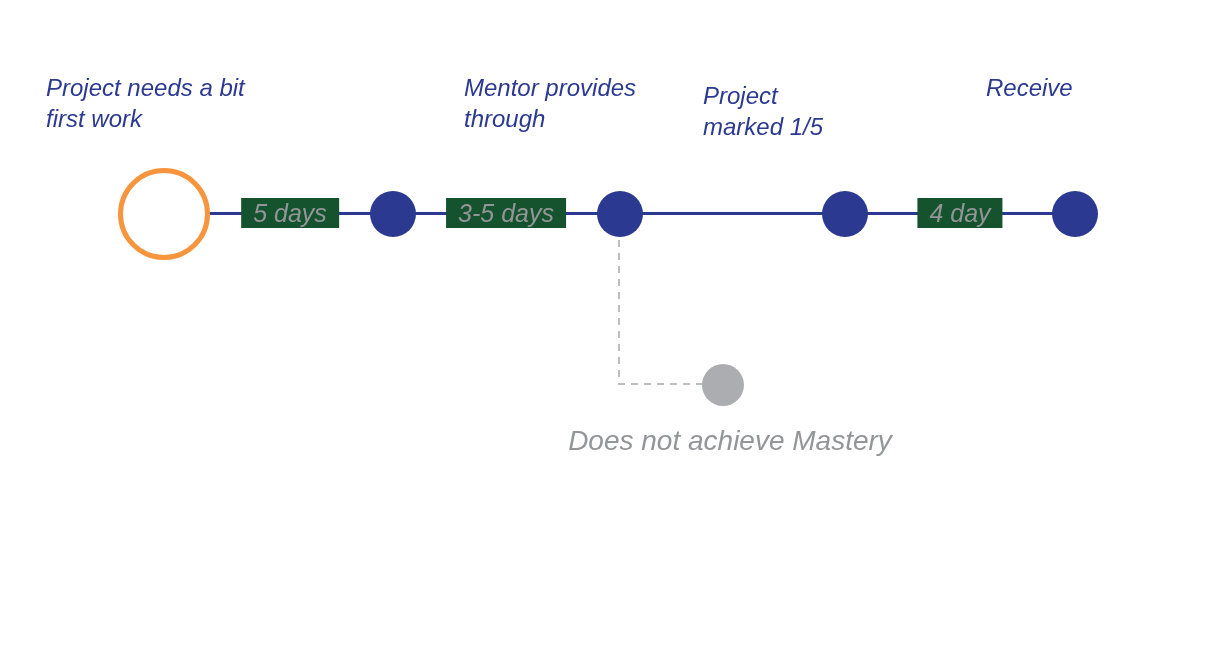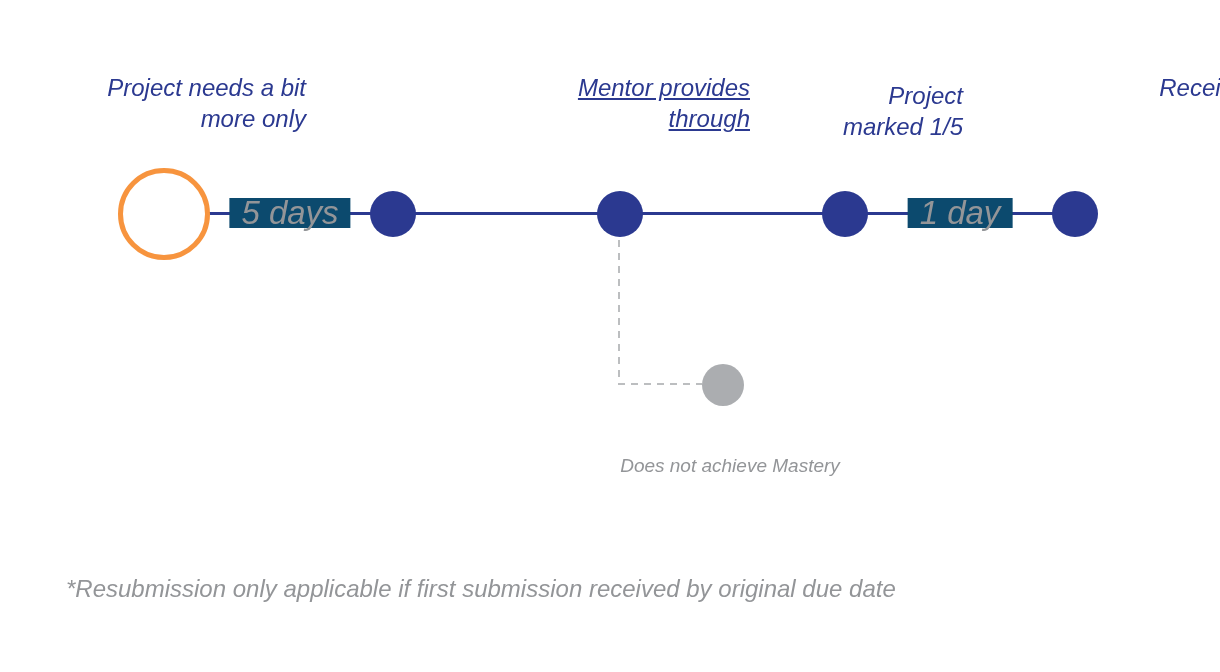--- a/index.html
+++ b/index.html
@@ -12,21 +12,21 @@
     position: relative;
     width: 1220px;
     height: 672px;
     background: var(--background, #fff);
     overflow: hidden;
   }
   .node-label {
     position: absolute;
     top: 72px;
     width: 260px;
-    text-align: right;
+    text-align: left;
     color: var(--blue, #2B3990);
     font-size: 24px;
     line-height: 31px;
     white-space: nowrap;
   }
   .footnote-marker {
     color: var(--gray-line, #BCBEC0);
     font-size: 16px;
     font-style: italic;
     position: relative;
@@ -52,24 +52,24 @@
     position: absolute;
     top: 212px;
     height: 3px;
     background: var(--blue, #2B3990);
     z-index: 1;
   }
   .seg-label {
     position: absolute;
     top: 198px;
     transform: translateX(-50%);
-    background: #0c4a6e;
+    background: #14532d;
     padding: 0 12px;
     color: var(--gray-text, #939598);
-    font-size: 33px;
+    font-size: 25px;
     line-height: 30px;
     white-space: nowrap;
     z-index: 2;
   }
   .dash-v {
     position: absolute;
     width: 2px;
     background: repeating-linear-gradient(to bottom, var(--gray-line, #BCBEC0) 0 7px, transparent 7px 13px);
     z-index: 0;
   }
@@ -82,72 +82,72 @@
   .gray-node {
     position: absolute;
     left: 702px; top: 364px;
     width: 42px; height: 42px;
     border-radius: 50%;
     background: var(--gray-circle, #ABADB0);
     z-index: 3;
   }
   .branch-label {
     position: absolute;
-    left: 545px; top: 451px;
+    left: 545px; top: 426px;
     width: 370px;
     text-align: center;
     color: var(--gray-text, #939598);
-    font-size: 19px;
+    font-size: 28px;
     line-height: 30px;
   }
   .footnote {
     position: absolute;
     left: 66px; top: 575px;
     color: var(--gray-text, #939598);
     font-size: 24px;
     white-space: nowrap;
   }
 </style>
 </head>
 <body>
 
 <div class="canvas">
 
   <div class="node-label" style="left:46px;">
     <span>Project needs a bit</span><br>
-    <span>more only</span>
+    <span>first work</span>
   </div>
-  <div class="node-label" style="left:490px;text-decoration:underline;">
+  <div class="node-label" style="left:464px;">
     <span>Mentor provides</span><br>
     <span>through</span>
   </div>
   <div class="node-label" style="left:703px;margin-top:8px;">
     <span>Project</span><br>
     <span>marked 1/5</span>
   </div>
   <div class="node-label" style="left:986px;">
     <span>Receive</span><br>
   </div>
 
   <div class="connector" style="left:208px;width:164px;"></div>
   <div class="connector" style="left:414px;width:184px;"></div>
   <div class="connector" style="left:641px;width:183px;"></div>
   <div class="connector" style="left:866px;width:188px;"></div>
 
   <div class="seg-label" style="left:290px;">5 days</div>
-  <div class="seg-label" style="left:960px;">1 day</div>
+  <div class="seg-label" style="left:506px;">3-5 days</div>
+  <div class="seg-label" style="left:960px;">4 day</div>
 
   <div class="node-circle ring-node"></div>
   <div class="node-circle fill-node" style="left:370px;top:191px;"></div>
   <div class="node-circle fill-node" style="left:597px;top:191px;"></div>
   <div class="node-circle fill-node" style="left:822px;top:191px;"></div>
   <div class="node-circle fill-node" style="left:1052px;top:191px;"></div>
 
   <div class="dash-v" style="left:618px;top:240px;height:145px;"></div>
   <div class="dash-h" style="left:618px;top:383px;width:84px;"></div>
   <div class="gray-node"></div>
   <div class="branch-label">
     <span>Does not achieve Mastery</span><br>
   </div>
 
-  <div class="footnote">*Resubmission only applicable if first submission received by original due date</div>
 
 </div>
 
 </body></html>

